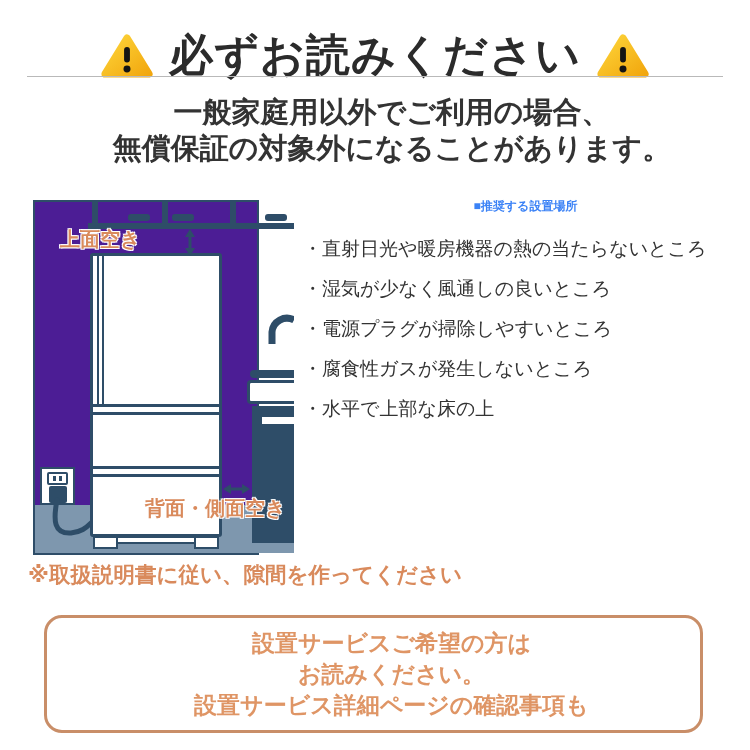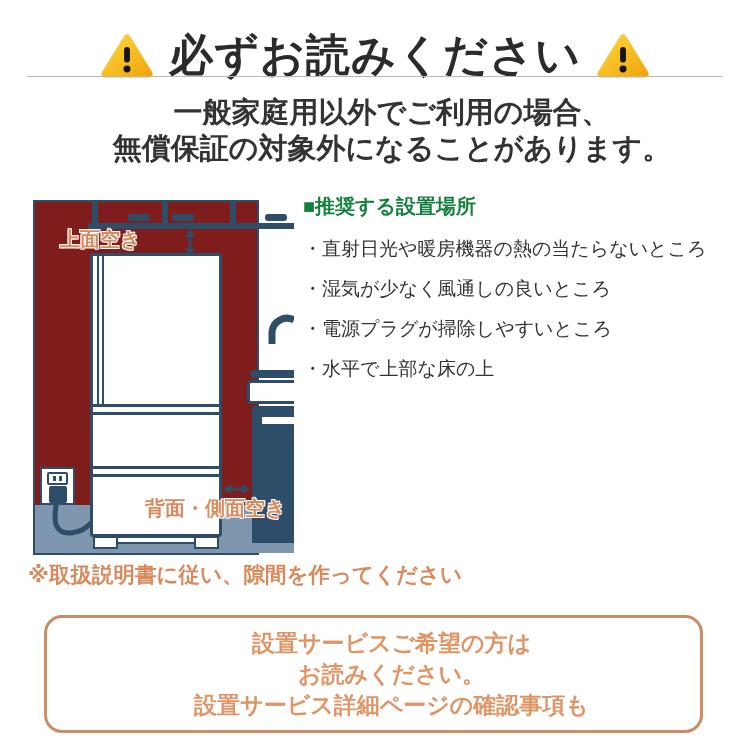--- a/index.html
+++ b/index.html
@@ -11,21 +11,21 @@
   .header{left:0;top:10px;width:750px;display:flex;align-items:center;justify-content:center;gap:16px;margin-top:16px;}
   .title{font-size:44px;font-weight:bold;color:#2b2b2b;letter-spacing:1px;white-space:nowrap;}
   .warn-svg{display:block;}
   .divider{left:27px;top:76px;width:696px;height:1px;background:#b9b9b9;}
 
   
   .subtitle{left:17px;top:94px;width:750px;text-align:center;font-size:29px;font-weight:bold;
             color:#333;line-height:36px;white-space:nowrap;}
 
   
-  .diagram{left:33px;top:200px;width:226px;height:355px;border:2px solid #2e4d68;background:#7f1d1d;box-sizing:border-box;}
+  .diagram{left:33px;top:200px;width:226px;height:355px;border:2px solid #2e4d68;background:#4c1d95;box-sizing:border-box;}
   .floor{left:0;top:303px;width:259px;height:48px;background:#7e97ae;z-index:1;}
   .cab-bar{left:53px;top:21px;width:206px;height:6px;background:#2e4d68;z-index:2;}
   .cab-v{top:0;width:6px;height:21px;background:#2e4d68;z-index:2;}
   .cab-handle{top:12px;width:22px;height:7px;border-radius:3px;background:#2e4d68;z-index:2;}
   .fridge{left:55px;top:51px;width:132px;height:284px;border:3px solid #2e4d68;border-radius:3px;
           background:#fff;box-sizing:border-box;z-index:3;}
   .fr-handle{position:absolute;left:4px;top:0;width:7px;height:151px;border-left:2px solid #2e4d68;
              border-right:2px solid #2e4d68;box-sizing:border-box;}
   .fr-line{position:absolute;left:0;width:126px;height:3px;background:#2e4d68;}
   .base-bar{left:58px;top:334px;width:126px;height:8px;background:#fff;border:2px solid #2e4d68;box-sizing:border-box;z-index:3;}
@@ -39,21 +39,21 @@
   .plug{left:14px;top:284px;width:18px;height:17px;background:#2e4d68;border-radius:2px;z-index:2;}
   .counter-top{left:215px;top:168px;width:44px;height:8px;background:#2e4d68;border-radius:4px 0 0 4px;z-index:2;}
   .counter-drawer{left:212px;top:178px;width:47px;height:24px;background:#fff;border:3px solid #2e4d68;
                   border-right:none;border-radius:4px 0 0 4px;box-sizing:border-box;z-index:2;}
   .counter-body{left:217px;top:204px;width:42px;height:137px;background:#2e4d68;z-index:2;}
   .counter-handle{left:227px;top:215px;width:32px;height:7px;background:#fff;z-index:3;}
   svg.layer{position:absolute;z-index:5;}
 
   
   .reco{left:303px;top:193px;width:445px;}
-  .reco-heading{font-size:20px;font-weight:bold;color:#15803d;line-height:26px;white-space:nowrap;}
+  .reco-heading{font-size:12px;font-weight:bold;color:#3b82f6;line-height:26px;white-space:nowrap;text-align:center;}
   .reco-item{font-size:19px;color:#333;line-height:40px;white-space:nowrap;}
   .reco-list{margin-top:10px;}
 
   
   .note{left:28px;top:560px;font-size:21.5px;font-weight:bold;color:#d98a5c;white-space:nowrap;text-align:center;}
 
   
   .service-box{left:44px;top:615px;width:659px;height:118px;border:3px solid #c98e68;border-radius:18px;
                box-sizing:border-box;background:#fff;display:flex;flex-direction:column;justify-content:center;
                text-align:center;}
@@ -147,20 +147,21 @@
   </svg>
   <div class="abs label-orange" style="left:110px;top:293px;">背面・側面空き</div>
 </div>
 
 <div class="abs reco">
   <div class="reco-heading">■推奨する設置場所</div>
   <div class="reco-list">
     <div class="reco-item">・直射日光や暖房機器の熱の当たらないところ</div>
     <div class="reco-item">・湿気が少なく風通しの良いところ</div>
     <div class="reco-item">・電源プラグが掃除しやすいところ</div>
+    <div class="reco-item">・腐食性ガスが発生しないところ</div>
     <div class="reco-item">・水平で上部な床の上</div>
   </div>
 </div>
 
 <div class="abs note">※取扱説明書に従い、隙間を作ってください</div>
 
 <div class="abs service-box">
   <div class="service-line">設置サービスご希望の方は</div>
   <div class="service-line">お読みください。</div>
   <div class="service-line">設置サービス詳細ページの確認事項も</div>

